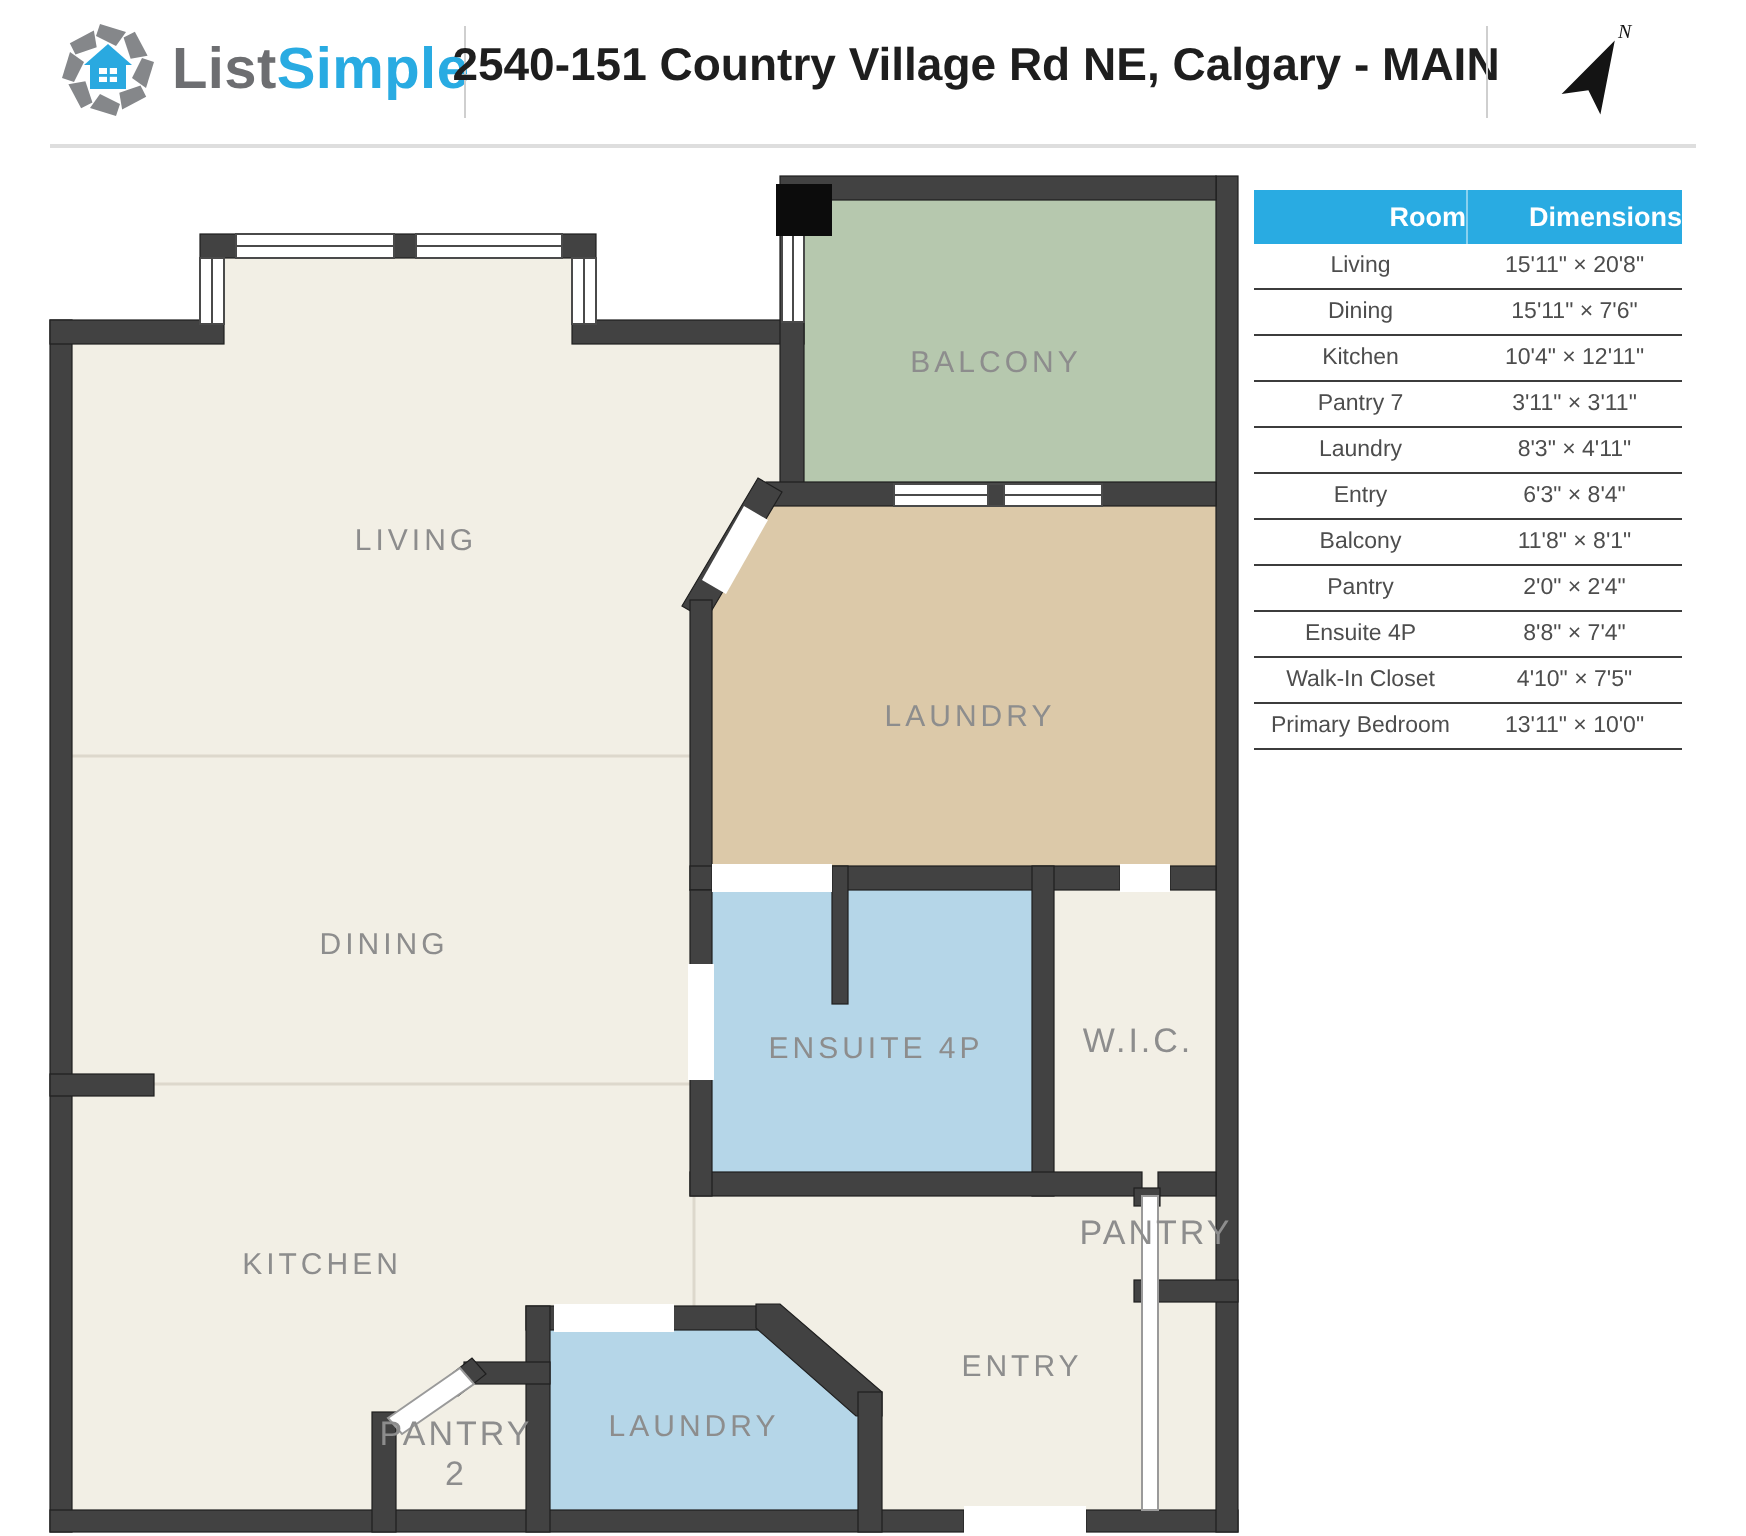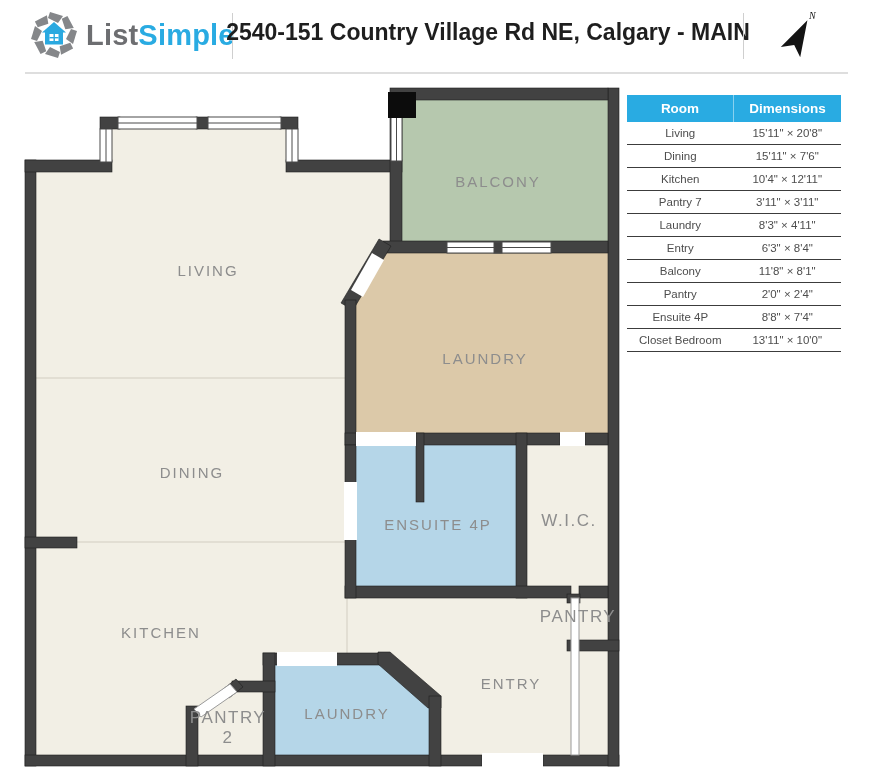--- a/index.html
+++ b/index.html
@@ -17,21 +17,21 @@
   .page-title{position:absolute;left:233px;top:0;width:510px;height:64px;
       display:flex;align-items:center;justify-content:center;
       font-size:23px;font-weight:700;color:var(--titlecol);white-space:nowrap;}
   .compass{position:absolute;left:770px;top:8px;width:56px;height:56px;}
   .hline{position:absolute;left:25px;top:72px;width:823px;height:2px;background:#dedede;}
 
   
   .dims{position:absolute;left:627px;top:95px;width:214px;border-collapse:collapse;
         font-size:11.5px;color:#4d4d4d;table-layout:fixed;}
   .dims thead th{background:var(--accent);color:#fff;font-size:13.5px;font-weight:700;
-        height:27px;padding:0;}
+        height:27px;padding:0;text-align:right;}
   .dims thead th.c1{width:106px;border-right:1px solid rgba(255,255,255,.45);}
   .dims tbody td{height:22px;text-align:center;border-bottom:1px solid #3c3c3c;padding:0;}
   .dims tbody tr:first-child td{border-top:none;}
 
   
   .plan{position:absolute;left:0;top:0;width:873px;height:768px;}
   .plan svg{position:absolute;left:0;top:0;}
   .room-label{position:absolute;transform:translate(-50%,-50%);
       color:var(--labelcol);font-size:15px;letter-spacing:2px;white-space:nowrap;
       text-align:center;line-height:1.2;}
@@ -242,19 +242,23 @@
         </tr>
       <tr>
           <td>Pantry</td>
           <td>2'0" × 2'4"</td>
         </tr>
       <tr>
           <td>Ensuite 4P</td>
           <td>8'8" × 7'4"</td>
         </tr>
       <tr>
-          <td>Closet Bedroom</td>
+          <td>Walk-In Closet</td>
+          <td>4'10" × 7'5"</td>
+        </tr>
+      <tr>
+          <td>Primary Bedroom</td>
           <td>13'11" × 10'0"</td>
         </tr>
     </tbody>
   </table>
 
 </div>
 
 </body></html>

